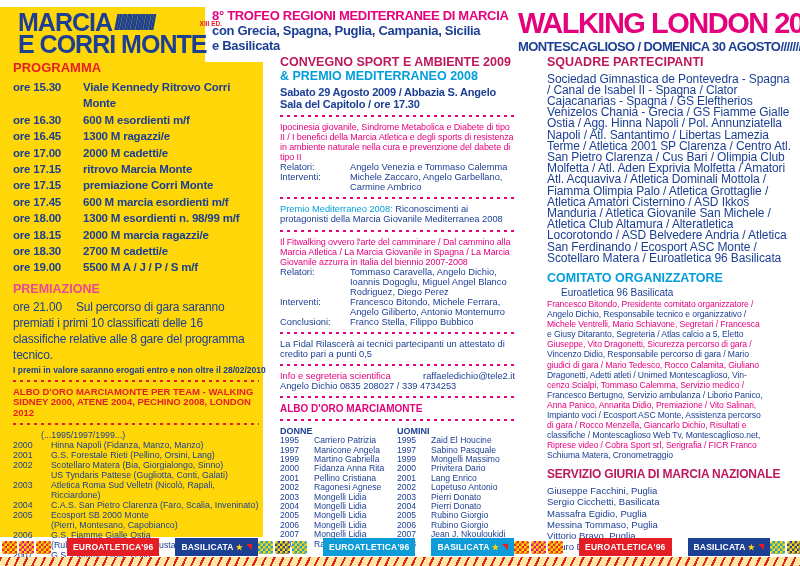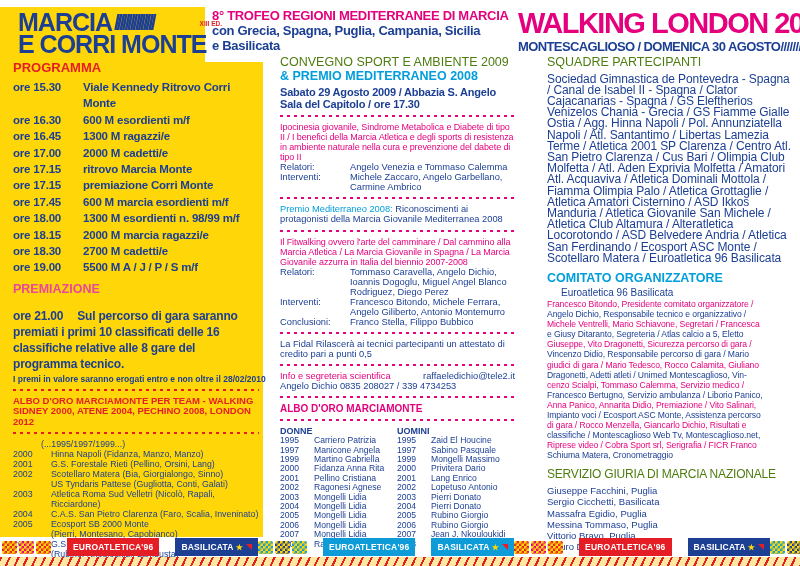--- a/index.html
+++ b/index.html
@@ -28,33 +28,33 @@
   .event .e-title{color:#E5007D;font-weight:bold;font-size:29px;letter-spacing:-1.5px;line-height:30px;white-space:nowrap;}
   .event .e-sub{color:#1C3F94;font-weight:bold;font-size:13px;letter-spacing:-0.6px;line-height:14px;margin-top:2px;white-space:nowrap;}
 
   
   .leftcol{position:absolute;left:13px;top:60px;width:246px;}
   .h-red{color:#E51E25;font-weight:bold;font-size:13px;line-height:15px;}
   .schedule{margin-top:4px;}
   .sched-row{display:flex;font-weight:bold;font-size:11.5px;line-height:16.4px;letter-spacing:-0.2px;}
   .sched-row .time{width:70px;flex:none;}
   .prem-head{font-weight:bold;font-size:12.5px;margin-top:6px;color:#ec4899;}
-  .prem-text{font-weight:bold;font-size:12px;line-height:16px;letter-spacing:-0.2px;margin-top:12px;}
+  .prem-text{font-weight:normal;font-size:12px;line-height:16px;letter-spacing:-0.2px;margin-top:3px;}
   .prem-text .ptime{margin-right:14px;}
   .prem-note{font-weight:bold;font-size:8.5px;margin-top:2px;white-space:nowrap;}
   .dash{height:2px;margin:5px 0;background:repeating-linear-gradient(90deg,var(--dc,#E5007D) 0 3px,transparent 3px 7px);}
   .dash.red{--dc:#E51E25;}
   .albo-team-head{color:#E51E25;font-weight:bold;font-size:9.5px;line-height:10.5px;}
   .at-intro{font-size:8.8px;line-height:10px;margin-top:4px;padding-left:28px;}
   .at-row{display:flex;font-size:8.8px;line-height:10px;}
   .at-year{width:38px;flex:none;}
 
   
   .midcol{position:absolute;left:280px;top:56px;width:235px;}
-  .h-mag{color:#4d7c0f;font-weight:normal;font-size:12.5px;line-height:13.5px;}
+  .h-mag{color:#be185d;font-weight:bold;font-size:12.5px;line-height:13.5px;}
   .h-cyan{color:#009EDB;font-weight:bold;font-size:12.5px;line-height:13.5px;}
   .mid-date{font-weight:bold;font-size:11px;line-height:12px;margin-top:3px;letter-spacing:-0.2px;}
   .topic{color:#E5007D;font-size:9px;line-height:10px;letter-spacing:-0.1px;}
   .lv-row{display:flex;font-size:9.3px;line-height:10px;}
   .lv-row .lbl{width:70px;flex:none;}
   .premio p,.fidal{font-size:9.3px;line-height:10.3px;margin:0;}
   .premio .pm-label{color:#009EDB;}
   .info-row{display:flex;justify-content:space-between;font-size:9.3px;line-height:10px;}
   .info-row .info-lbl{color:#E5007D;}
   .albo-ind-head{color:#E5007D;font-weight:bold;font-size:10px;line-height:11px;}

